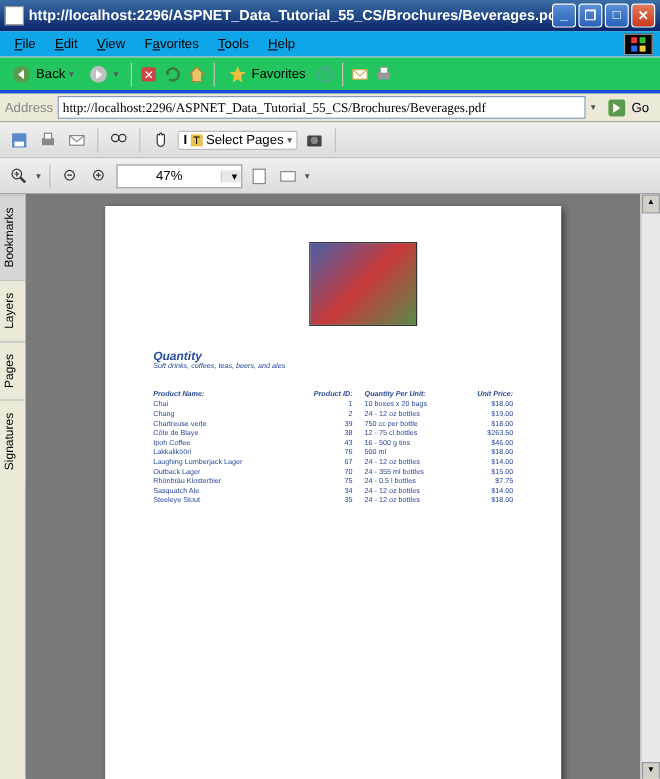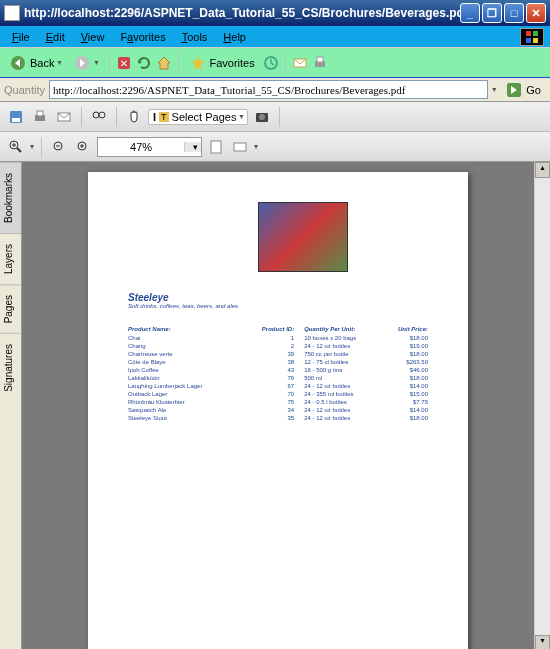--- a/index.html
+++ b/index.html
@@ -9,21 +9,21 @@
 .titlebar .title { flex:1; font-weight:bold; font-size:12px; white-space:nowrap; overflow:hidden; }
 .winbtns { display:flex; gap:2px; }
 .winbtn { width:20px; height:20px; border:1px solid #fff; border-radius:3px; display:flex; align-items:center; justify-content:center; font-size:11px; font-weight:bold; color:#fff; }
 .winbtn.min,.winbtn.max,.winbtn.rest { background:linear-gradient(#5a8ed6,#2862b8); }
 .winbtn.close { background:linear-gradient(#e67a5a,#c83a1e); }
 .menubar { height:22px; background:#0ea5e9; display:flex; align-items:center; padding:0 4px; border-bottom:1px solid #d4d0c8; }
 .menubar span { padding:2px 8px; }
 .menubar span u { text-decoration:underline; }
 .flag { width:24px; height:18px; background:#000; margin-left:auto; margin-right:2px; border:1px solid #999; display:flex; align-items:center; justify-content:center; }
 .flag svg { width:14px; height:14px; }
-.toolbar { height:30px; background:#86efac; display:flex; align-items:center; padding:0 4px; border-bottom:1px solid #1d4ed8; gap:2px; }
+.toolbar { height:30px; background:#22c55e; display:flex; align-items:center; padding:0 4px; border-bottom:3px solid #1d4ed8; gap:2px; }
 .tbtn { display:flex; align-items:center; gap:3px; padding:2px 4px; border:1px solid transparent; border-radius:3px; }
 .ticon { width:18px; height:18px; display:flex; align-items:center; justify-content:center; }
 .sep { width:1px; height:20px; background:#c0c0c0; margin:0 3px; }
 .addrbar { height:24px; background:#ece9d8; display:flex; align-items:center; padding:0 4px; gap:4px; border-bottom:1px solid #999; }
 .addrbar .lbl { color:#888; }
 .addrbar input { flex:1; height:19px; border:1px solid #7f9db9; padding:0 3px; font-size:11px; font-family:Tahoma; }
 .pdfbar1 { height:30px; background:linear-gradient(#f0f0f0,#dcdcdc); display:flex; align-items:center; padding:0 6px; gap:4px; border-bottom:1px solid #bbb; }
 .pdfbar2 { height:30px; background:linear-gradient(#f0f0f0,#dcdcdc); display:flex; align-items:center; padding:0 6px; gap:4px; border-bottom:1px solid #999; }
 .picon { width:20px; height:20px; display:flex; align-items:center; justify-content:center; border:1px solid transparent; border-radius:2px; }
 .selecttext { display:flex; align-items:center; gap:3px; border:1px solid #bbb; border-radius:2px; padding:1px 4px; background:#fff; }
@@ -142,21 +142,21 @@
     </div>
   <div class="ticon">
       <svg width="16" height="16">
         <rect x="3" y="6" width="10" height="6" fill="#999"></rect>
         <rect x="5" y="2" width="6" height="5" fill="#fff" stroke="#999"></rect>
       </svg>
     </div>
 </div>
 
 <div class="addrbar">
-  <span class="lbl">Quantity</span>
+  <span class="lbl">Address</span>
   <input type="text" value="http://localhost:2296/ASPNET_Data_Tutorial_55_CS/Brochures/Beverages.pdf" style="">
   <span class="tri">▾</span>
   <div class="tbtn">
       <span class="ticon">
         <svg width="16" height="16">
           <rect x="1" y="1" width="14" height="14" rx="2" fill="#5a9a4a"></rect>
           <path d="M5 4 L11 8 L5 12 Z" fill="#fff"></path>
         </svg>
       </span>
       <span>Go</span>
@@ -255,21 +255,21 @@
 <div class="main">
   <div class="sidebar">
     <div class="sidetab active">Bookmarks</div>
     <div class="sidetab">Layers</div>
     <div class="sidetab">Pages</div>
     <div class="sidetab">Signatures</div>
   </div>
   <div class="view">
     <div class="page">
       <div class="imgbox"></div>
-      <h1>Steeleye</h1>
+      <h1>Quantity</h1>
       <div class="sub">Soft drinks, coffees, teas, beers, and ales</div>
       <table>
         <thead>
             <tr>
           <th>Product Name:</th>
           <th>Product ID:</th>
           <th>Quantity Per Unit:</th>
           <th>Unit Price:</th>
         </tr>
           </thead>

